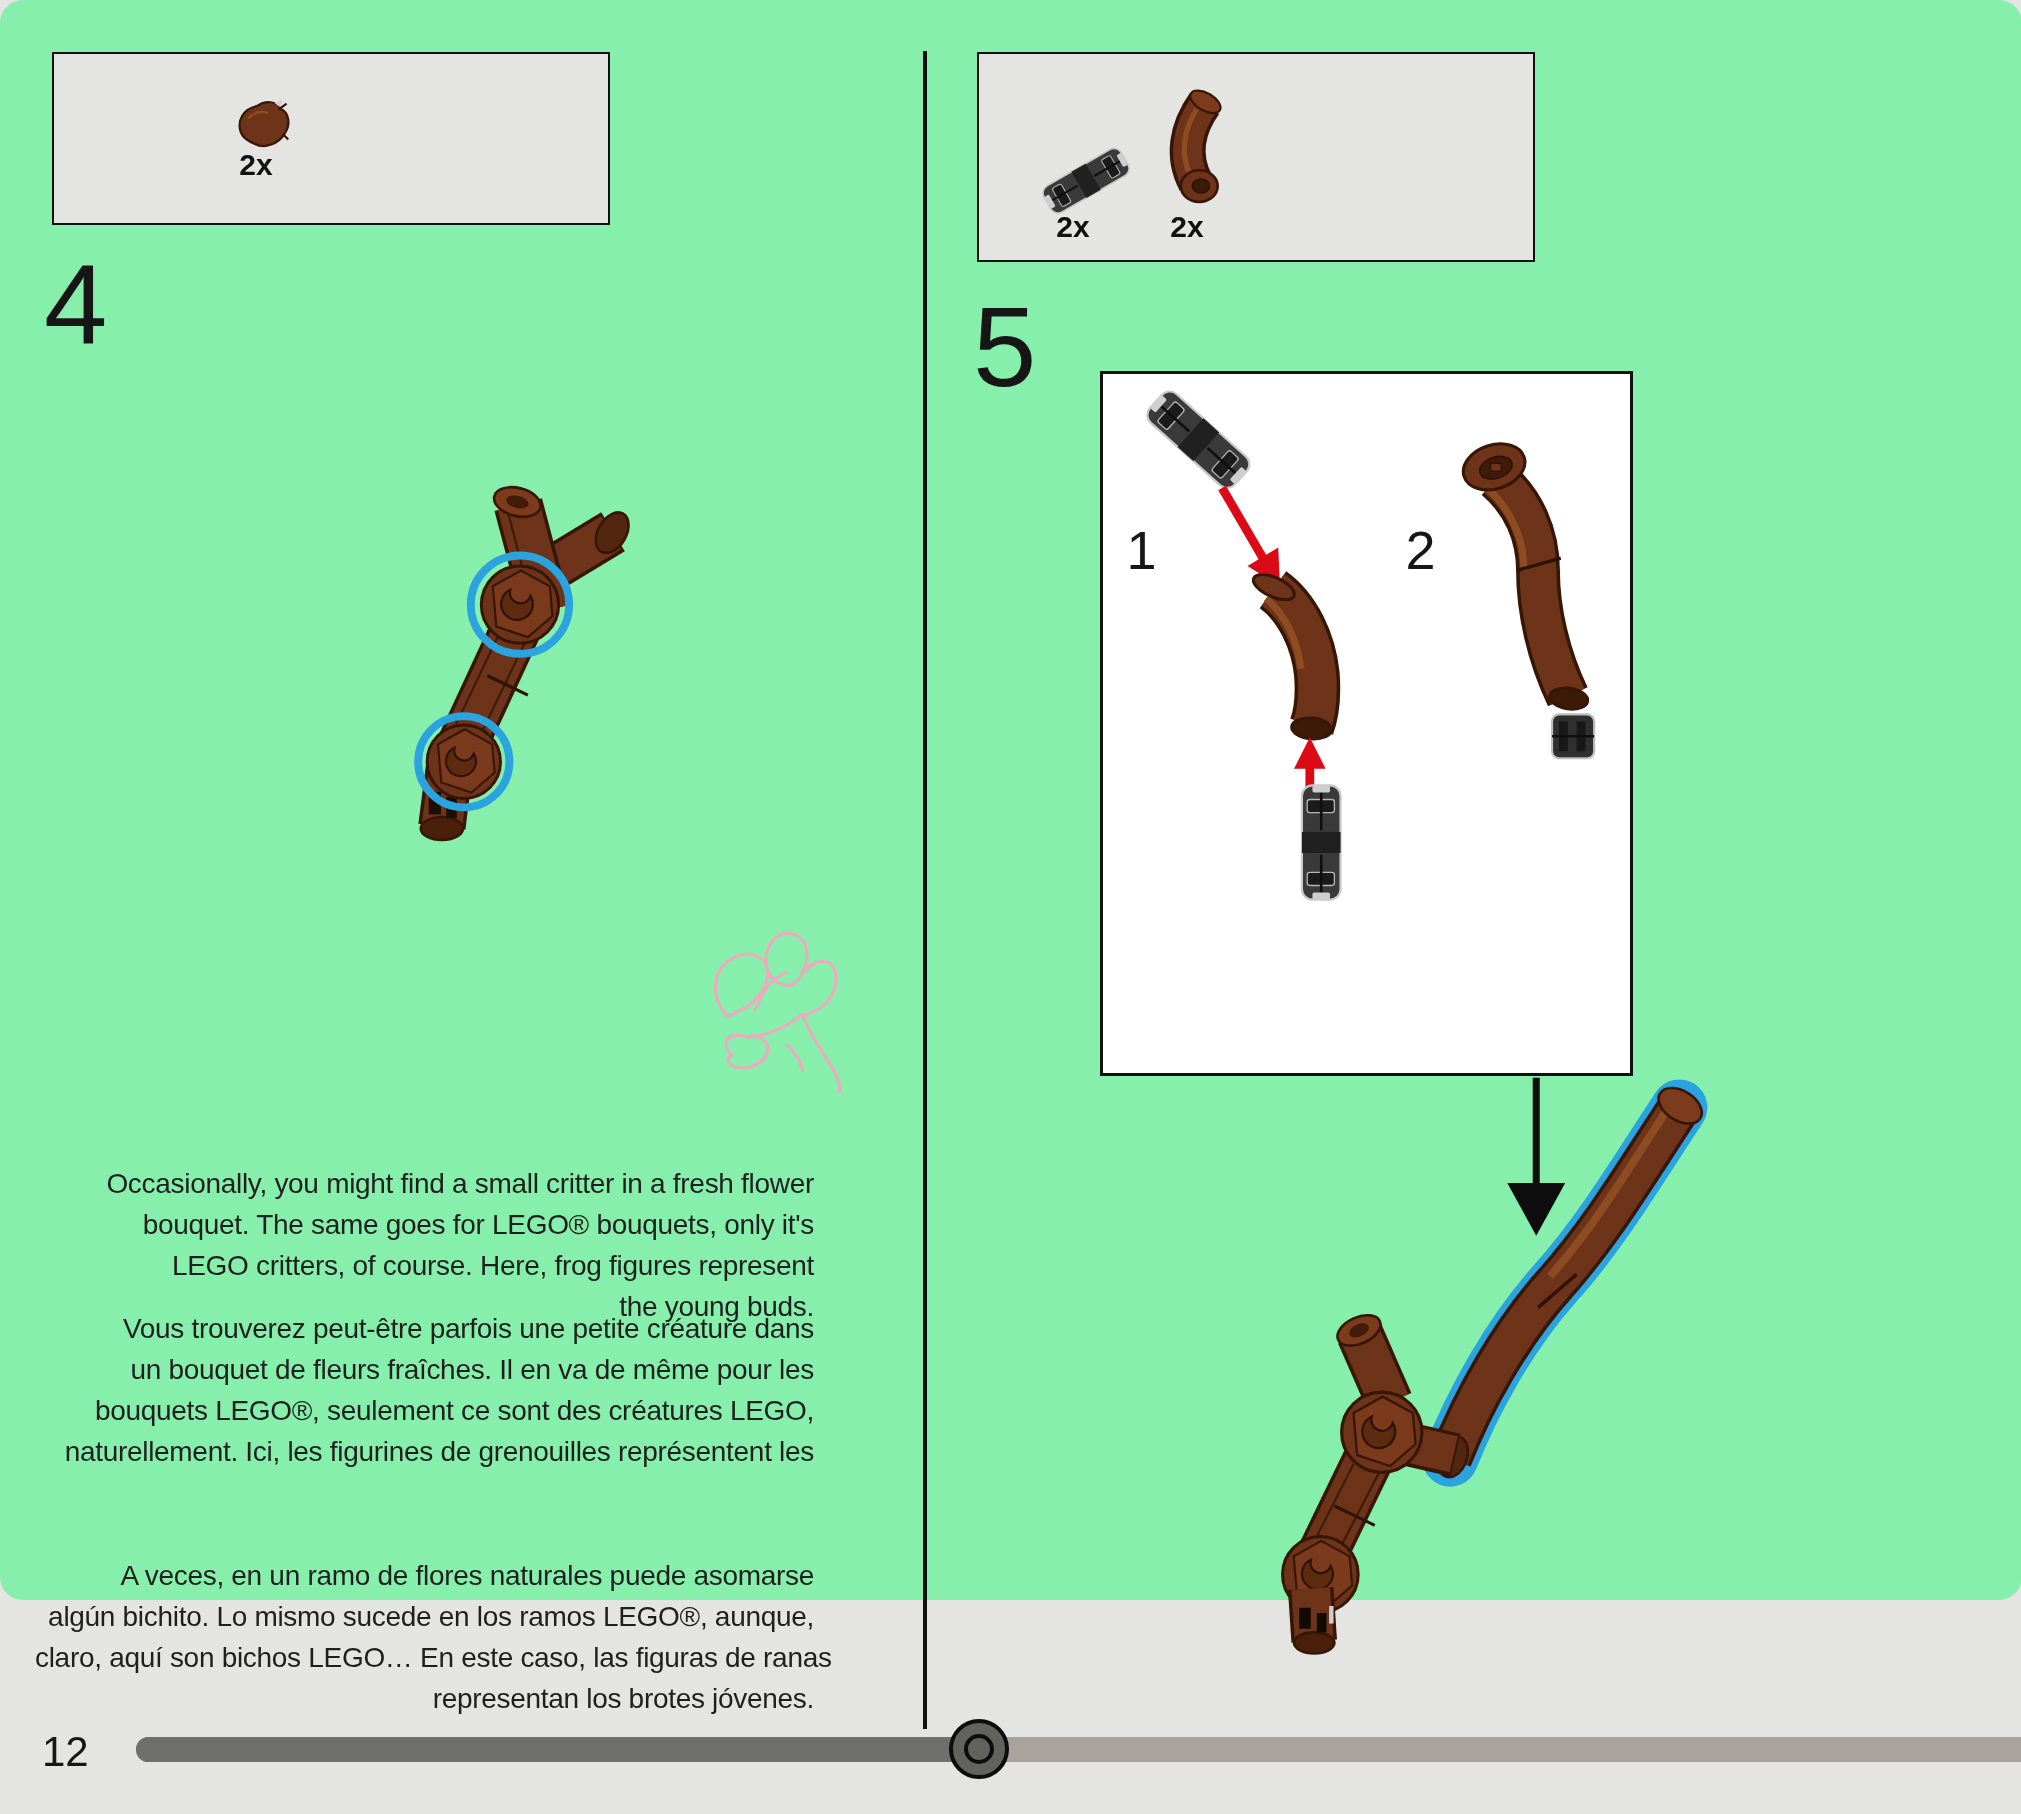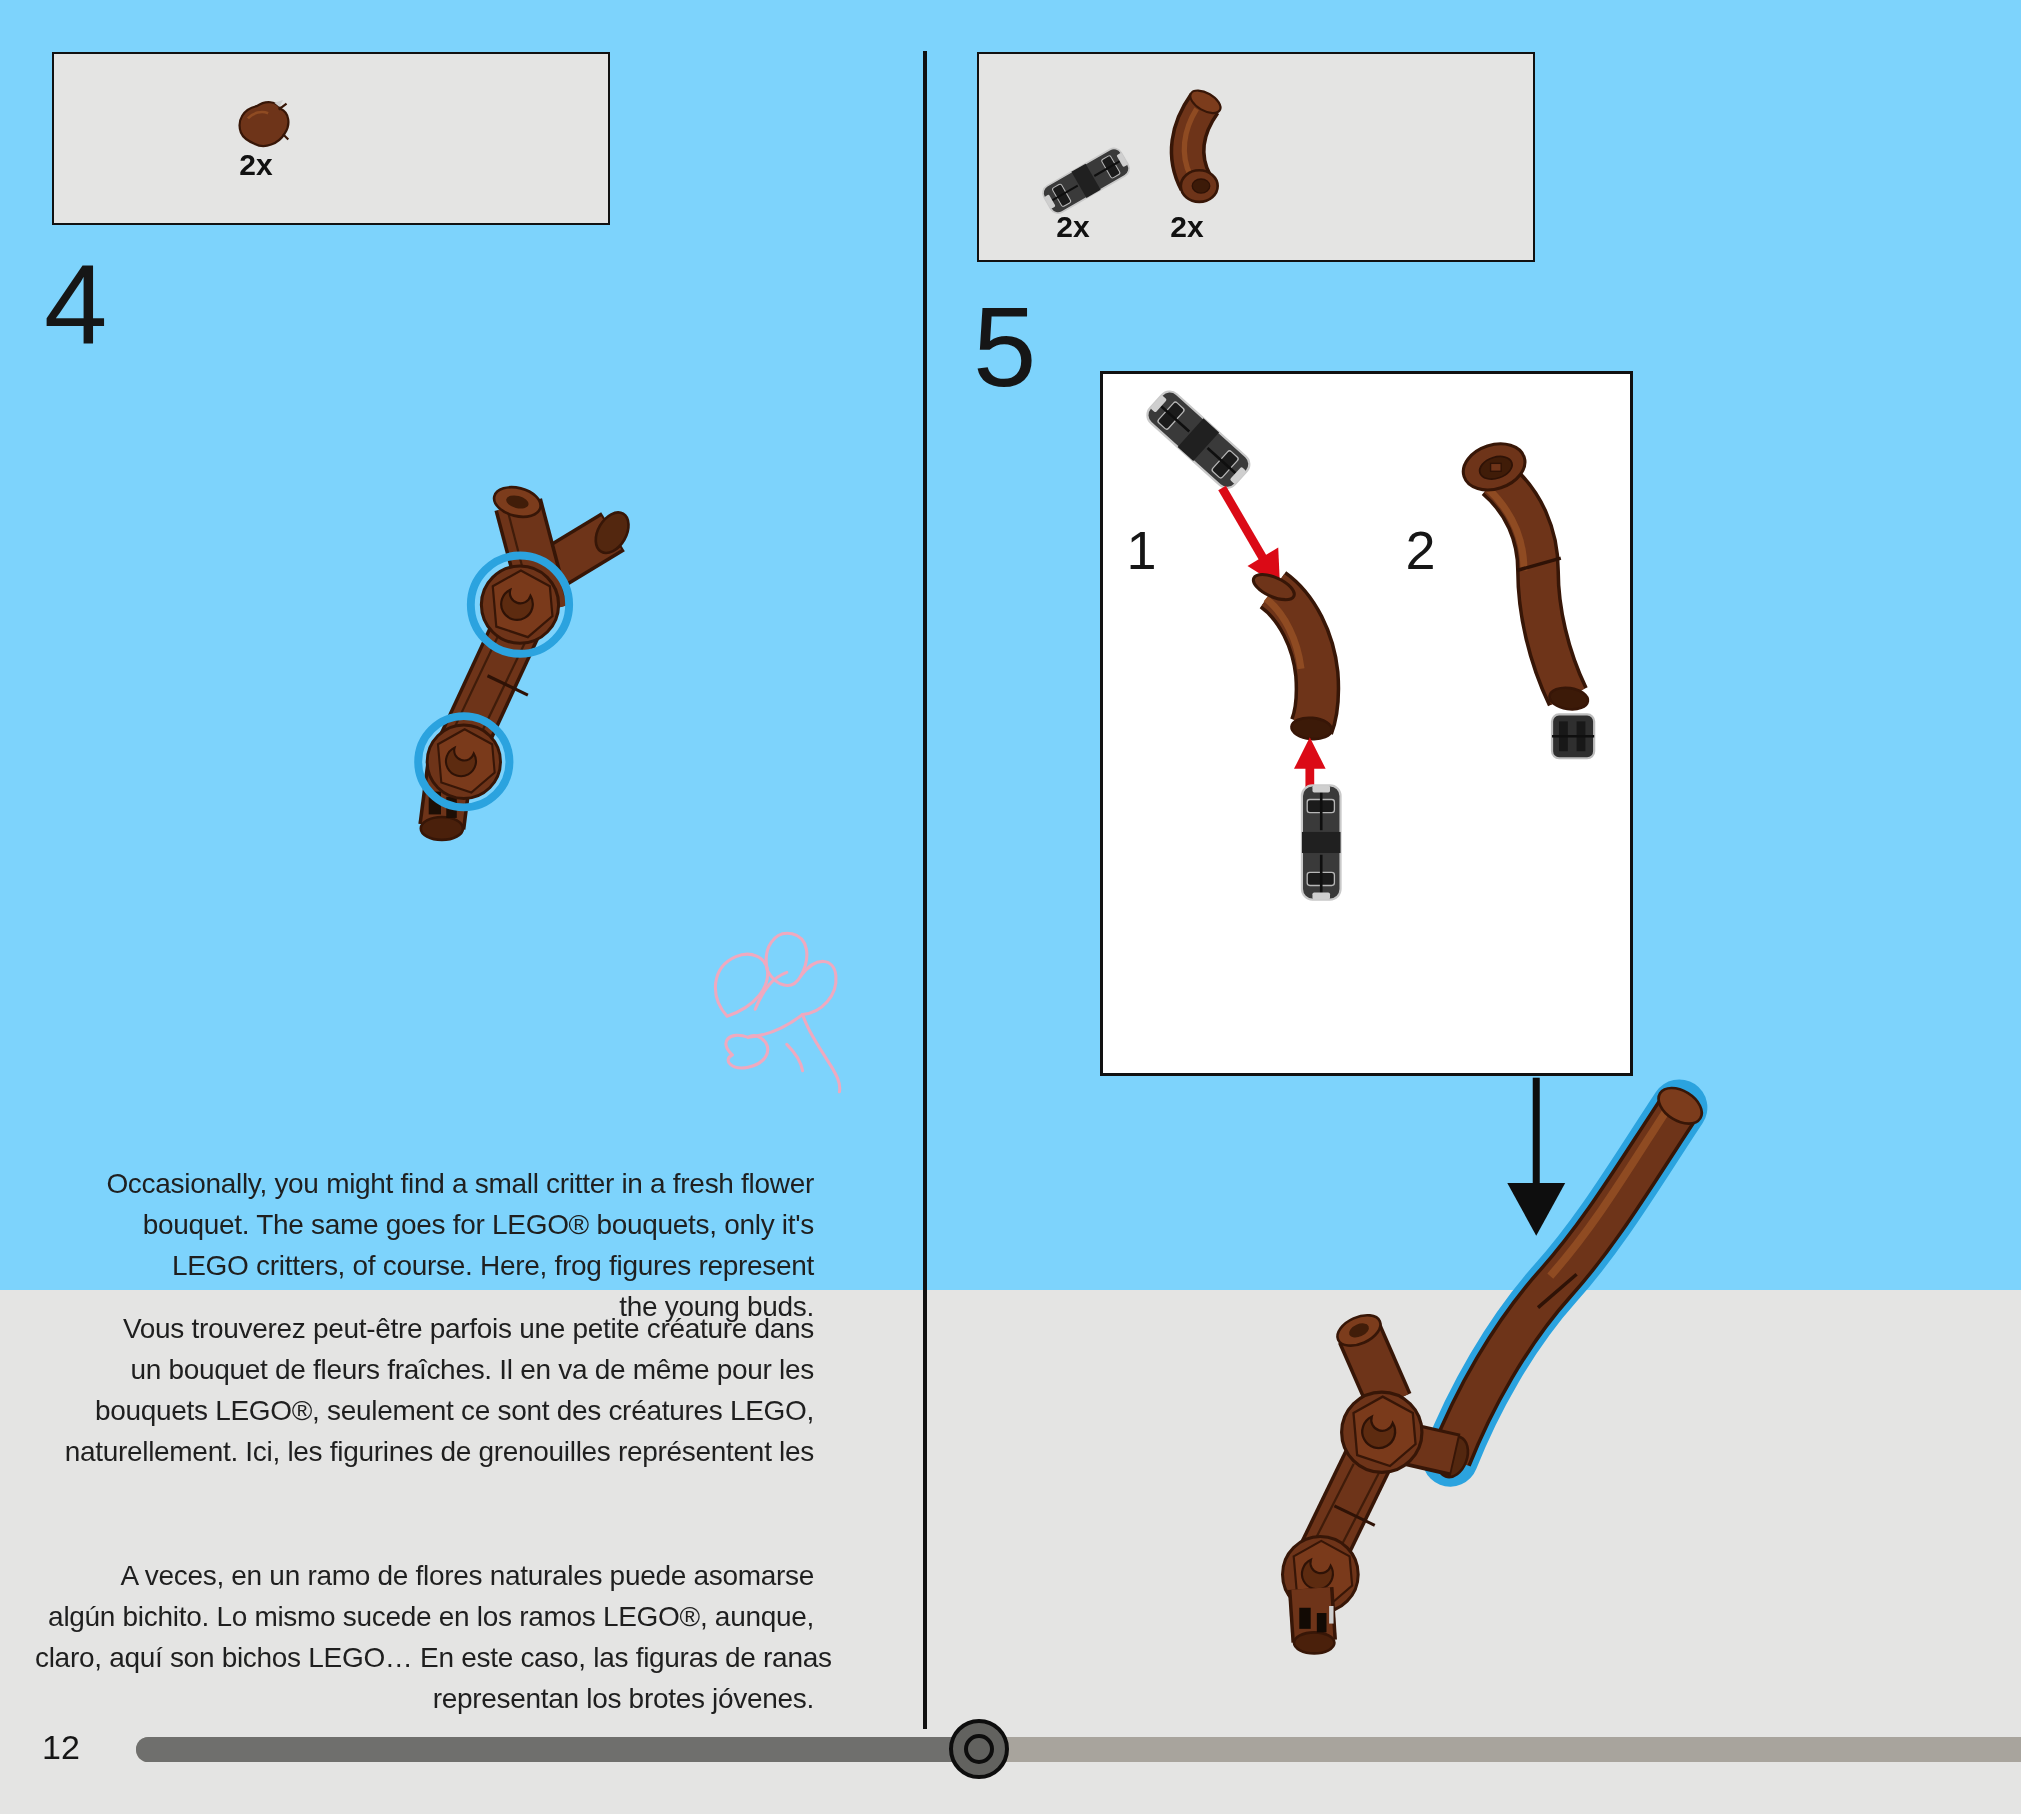--- a/index.html
+++ b/index.html
@@ -1,32 +1,32 @@
 <!DOCTYPE html>
 <html style="font-size:14px"><head>
 <meta charset="utf-8">
 <style>
   html,body{margin:0;padding:0;}
   body{width:2022px;height:1814px;overflow:hidden;background:#e4e4e3;
        font-family:"Liberation Sans","DejaVu Sans",sans-serif;}
-  .page{position:relative;width:2022px;height:1290px;background:#7dd3fc;}
+  .page{position:relative;width:2022px;height:1600px;background:#86efac;border-radius:23px;}
   .parts-box{position:absolute;border:2.6px solid #111;background:#e4e4e3;z-index:1;}
   .sub-box{position:absolute;border:3.5px solid #111;background:#ffffff;z-index:1;}
   .art{position:absolute;left:0;top:0;z-index:2;pointer-events:none;}
   .step-num{position:absolute;z-index:3;color:#161616;font-size:114px;line-height:1;
             font-weight:400;letter-spacing:-1.8px;}
   .sub-num{position:absolute;z-index:3;color:#161616;font-size:54px;line-height:1;
            font-weight:400;text-align:center;}
   .count-label{position:absolute;z-index:3;color:#111;font-size:30px;font-weight:bold;
                width:88px;text-align:center;line-height:35px;}
   .note{position:absolute;left:35px;width:779px;text-align:right;z-index:3;color:#1f1f1f;
         font-size:28px;line-height:41px;letter-spacing:-0.3px;}
   .note div{white-space:nowrap;}
   .divider{position:absolute;left:923px;top:51px;width:3.5px;height:1678px;background:#111;z-index:1;}
-  .page-num{position:absolute;left:42px;top:1728px;font-size:34px;color:#161616;z-index:3;}
+  .page-num{position:absolute;left:42px;top:1728px;font-size:42px;color:#161616;z-index:3;}
   .track{position:absolute;left:136px;top:1737px;width:1886px;height:24.6px;background:#a8a49d;
          border-radius:12.3px 0 0 12.3px;z-index:3;}
   .track-fill{position:absolute;left:136px;top:1737px;width:844px;height:24.6px;background:#6f6f6d;
               border-radius:12.3px 0 0 12.3px;z-index:4;}
   .knob{position:absolute;left:949px;top:1719px;width:60px;height:60px;border-radius:50%;
         background:#62625f;border:4.4px solid #0d0d0d;box-sizing:border-box;z-index:5;}
   .knob-inner{position:absolute;left:50%;top:50%;width:30px;height:30px;margin:-15px 0 0 -15px;
         border-radius:50%;border:4.4px solid #0d0d0d;box-sizing:border-box;}
 </style>
 </head>

